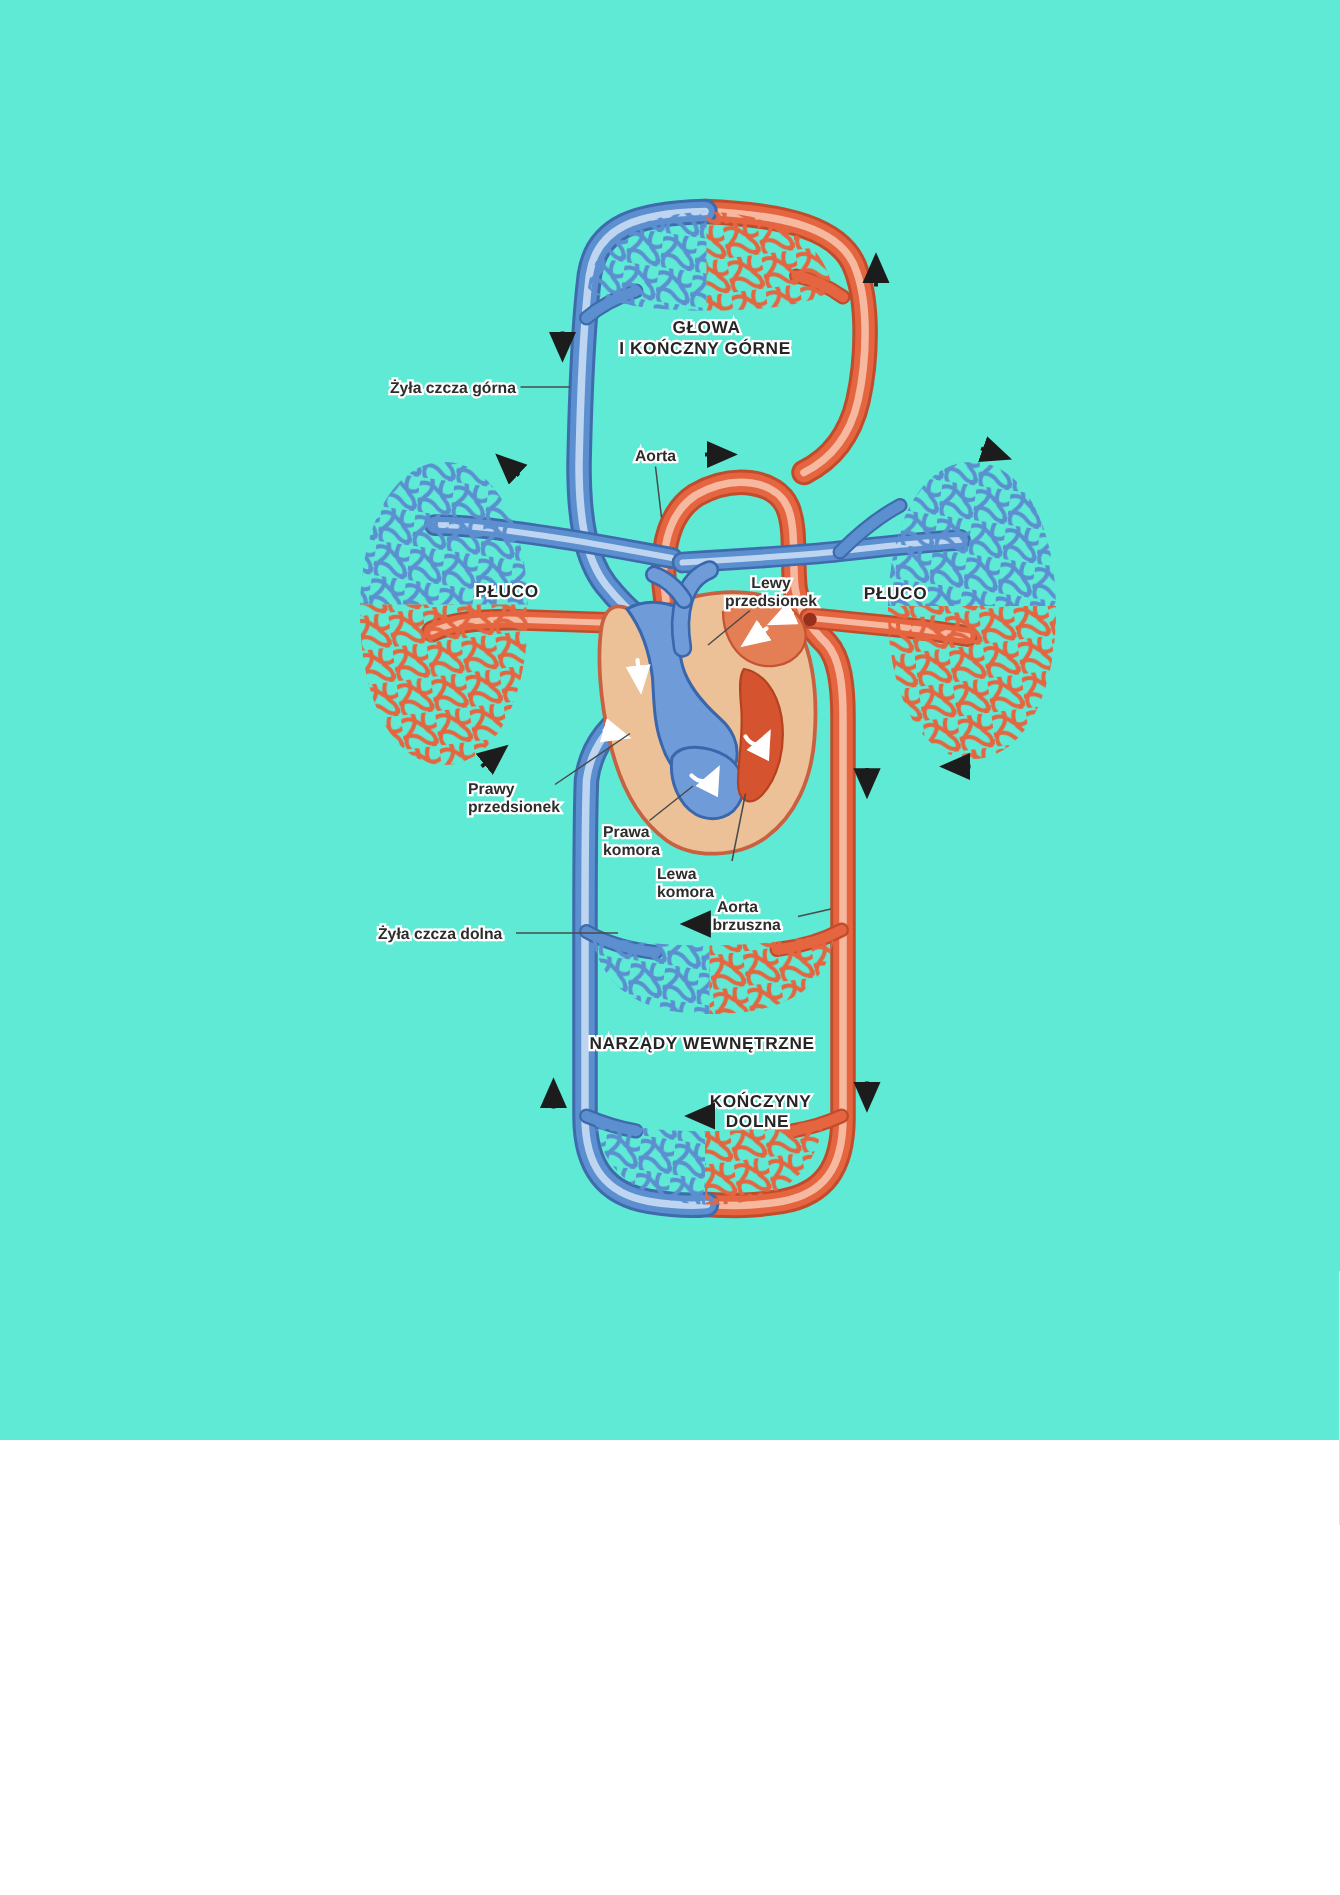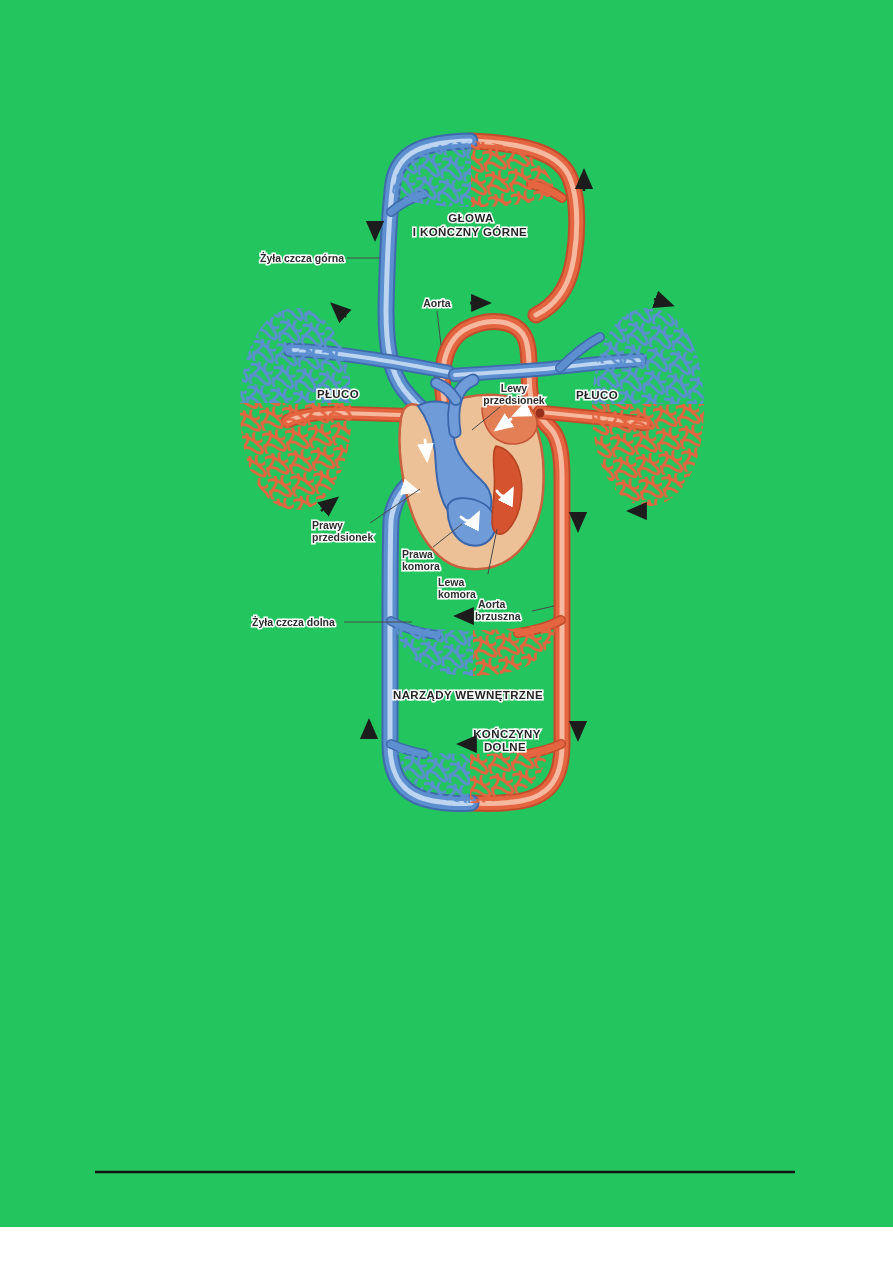--- a/index.html
+++ b/index.html
@@ -1,16 +1,16 @@
 <!DOCTYPE html>
 <html><head>
 <meta charset="utf-8">
 <style>
   html,body{margin:0;padding:0;background:#fff;}
-  #page{position:relative;width:893px;height:1227px;background:#22c55e;overflow:hidden;
+  #page{position:relative;width:893px;height:960px;background:#5eead4;overflow:hidden;
         font-family:"Liberation Sans",sans-serif;}
   svg{position:absolute;left:0;top:0;}
   use.t{stroke-linecap:round;stroke-linejoin:round;}
   
   .blue .d{stroke:#3f6aab;} .blue .m{stroke:#5b8fd0;} .blue .l{stroke:#bdd5f0;}
   .red  .d{stroke:#c14c2c;} .red  .m{stroke:#e4653f;} .red  .l{stroke:#f6b9a0;}
   
   .wA .d{stroke-width:17;}   .wA .m{stroke-width:13;}  .wA .l{stroke-width:5;}
   .wB .d{stroke-width:14.5;} .wB .m{stroke-width:11;}  .wB .l{stroke-width:4;}
   .wC .d{stroke-width:10;}   .wC .m{stroke-width:7;}

